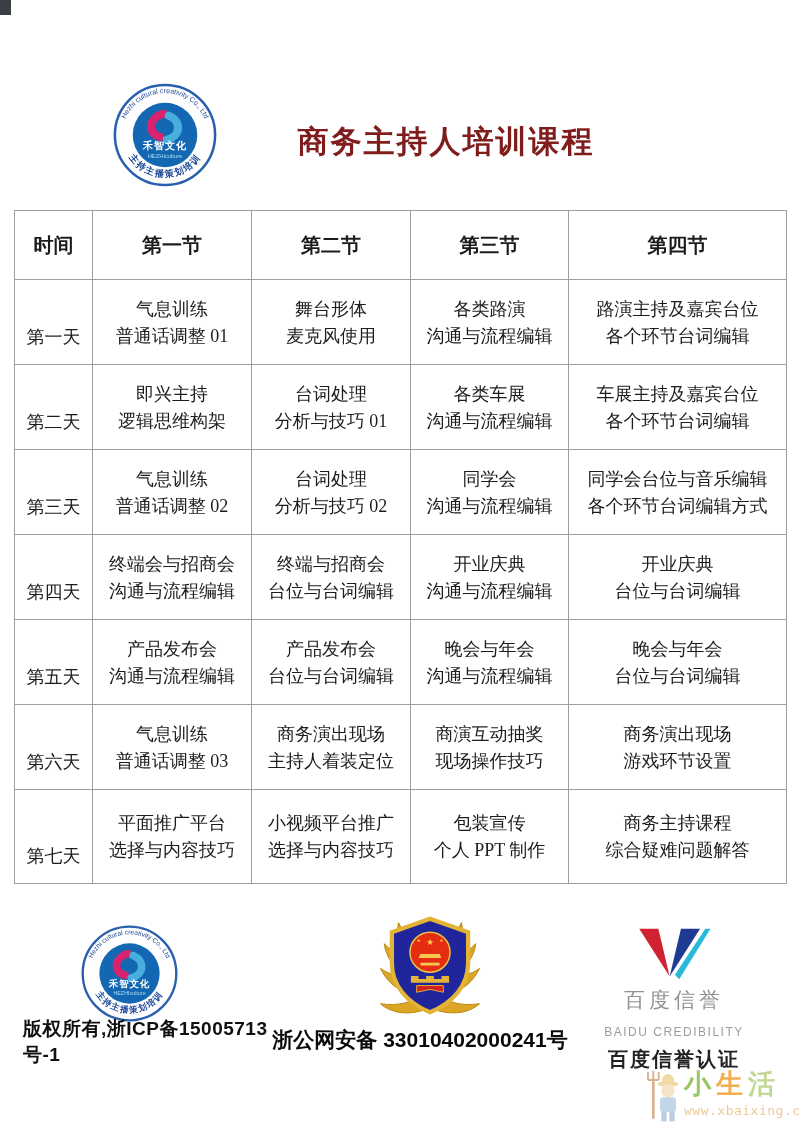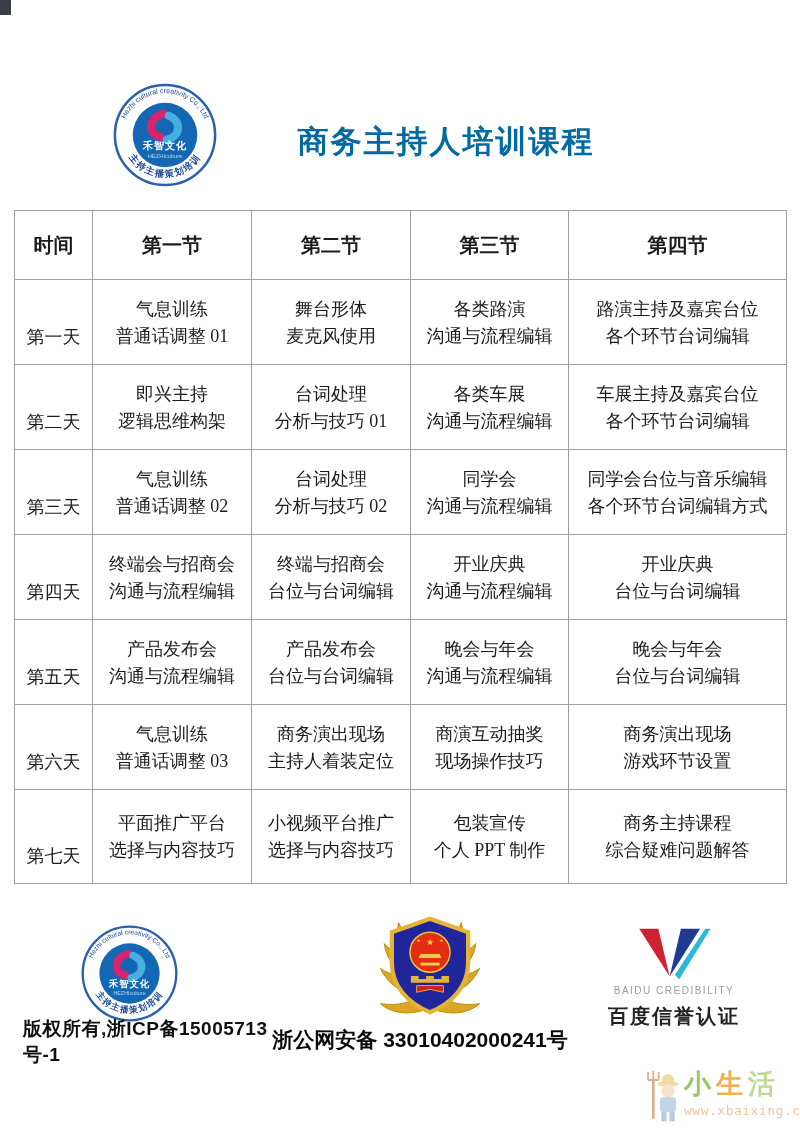--- a/index.html
+++ b/index.html
@@ -7,21 +7,21 @@
   body {
     position:relative; background:#ffffff; overflow:hidden;
     font-family:"Liberation Serif","DejaVu Serif",serif; color:#1c1c1c;
   }
   .corner-artifact { position:absolute; left:0; top:0; width:11px; height:15px; background:#3a3f46; }
 
   
   .logo-top { position:absolute; left:112px; top:82px; width:106px; height:106px; }
   .page-title {
     position:absolute; left:0; top:121px; width:100%; text-align:center; padding-left:92px;
-    font-size:31px; font-weight:bold; letter-spacing:2px; color:#0369a1;
+    font-size:31px; font-weight:bold; letter-spacing:2px; color:#7f1d1d;
   }
 
   
   table.course {
     position:absolute; left:14px; top:210px; width:772px;
     border-collapse:collapse; table-layout:fixed;
   }
   table.course td, table.course th { border:1px solid #9f9f9f; text-align:center; }
   table.course thead tr { height:69px; }
   table.course th { font-size:20px; font-weight:bold; vertical-align:middle;margin-left:39px; }
@@ -41,21 +41,21 @@
   .police-badge { position:absolute; left:372px; top:915px; width:116px; height:103px; }
   .police-record {
     position:absolute; left:250px; top:1026px; width:340px; text-align:center;
     font-family:"Liberation Sans","DejaVu Sans",sans-serif;
     font-size:21px; font-weight:bold; color:#0a0a0a;
   }
   .baidu { position:absolute; left:598px; top:924px; width:152px; text-align:center;
     font-family:"Liberation Sans","DejaVu Sans",sans-serif; }
   .baidu-v { width:80px; height:60px; margin:0 auto; display:block; }
   .baidu-cn { font-size:21px; color:#8f9193; letter-spacing:4px; margin-top:2px; }
-  .baidu-en { font-size:10px; color:#9a9c9e; letter-spacing:1.5px; margin-top:1px; }
+  .baidu-en { font-size:12px; color:#9a9c9e; letter-spacing:1.5px; margin-top:11px; }
   .baidu-cert { font-size:20px; color:#222; font-weight:bold; letter-spacing:2px; margin-top:7px; }
 
   
   .watermark { position:absolute; left:646px; top:1068px; width:150px; display:flex; opacity:0.88; }
   .mascot { width:36px; height:56px; flex:0 0 auto; }
   .wm-text { margin-left:2px; }
   .wm-chars { font-size:27px; font-weight:bold; letter-spacing:5px; line-height:1.25;
     font-family:"Liberation Sans","DejaVu Sans",sans-serif; }
   .wm-url { font-size:13px; color:#eec089; letter-spacing:0.5px; margin-top:1px;
     font-family:"DejaVu Sans Mono","Liberation Mono",monospace; }
@@ -335,20 +335,21 @@
 </svg>
 
 <div class="police-record">浙公网安备 33010402000241号</div>
 
 <div class="baidu">
   <svg class="baidu-v" viewBox="0 0 92 64">
     <polygon points="6,3 28,3 41,58" fill="#cf2332"></polygon>
     <polygon points="76,3 54,3 41,58" fill="#1f3a93"></polygon>
     <polygon points="82,3 88,3 52,61 47,56" fill="#29b8d8"></polygon>
   </svg>
+  <div class="baidu-cn">百度信誉</div>
   <div class="baidu-en">BAIDU CREDIBILITY</div>
   <div class="baidu-cert">百度信誉认证</div>
 </div>
 
 <div class="watermark">
   <svg class="mascot" viewBox="0 0 26 42" opacity="0.8">
     <line x1="5" y1="8" x2="5" y2="38" stroke="#c9935d" stroke-width="2"></line>
     <path d="M1 9 h8 M1 3 v6 M5 2 v7 M9 3 v6" stroke="#c9935d" stroke-width="1.4" fill="none"></path>
     <circle cx="16" cy="9" r="4.5" fill="#eccb7e"></circle>
     <ellipse cx="16" cy="12" rx="8" ry="2.2" fill="#eccb7e"></ellipse>

